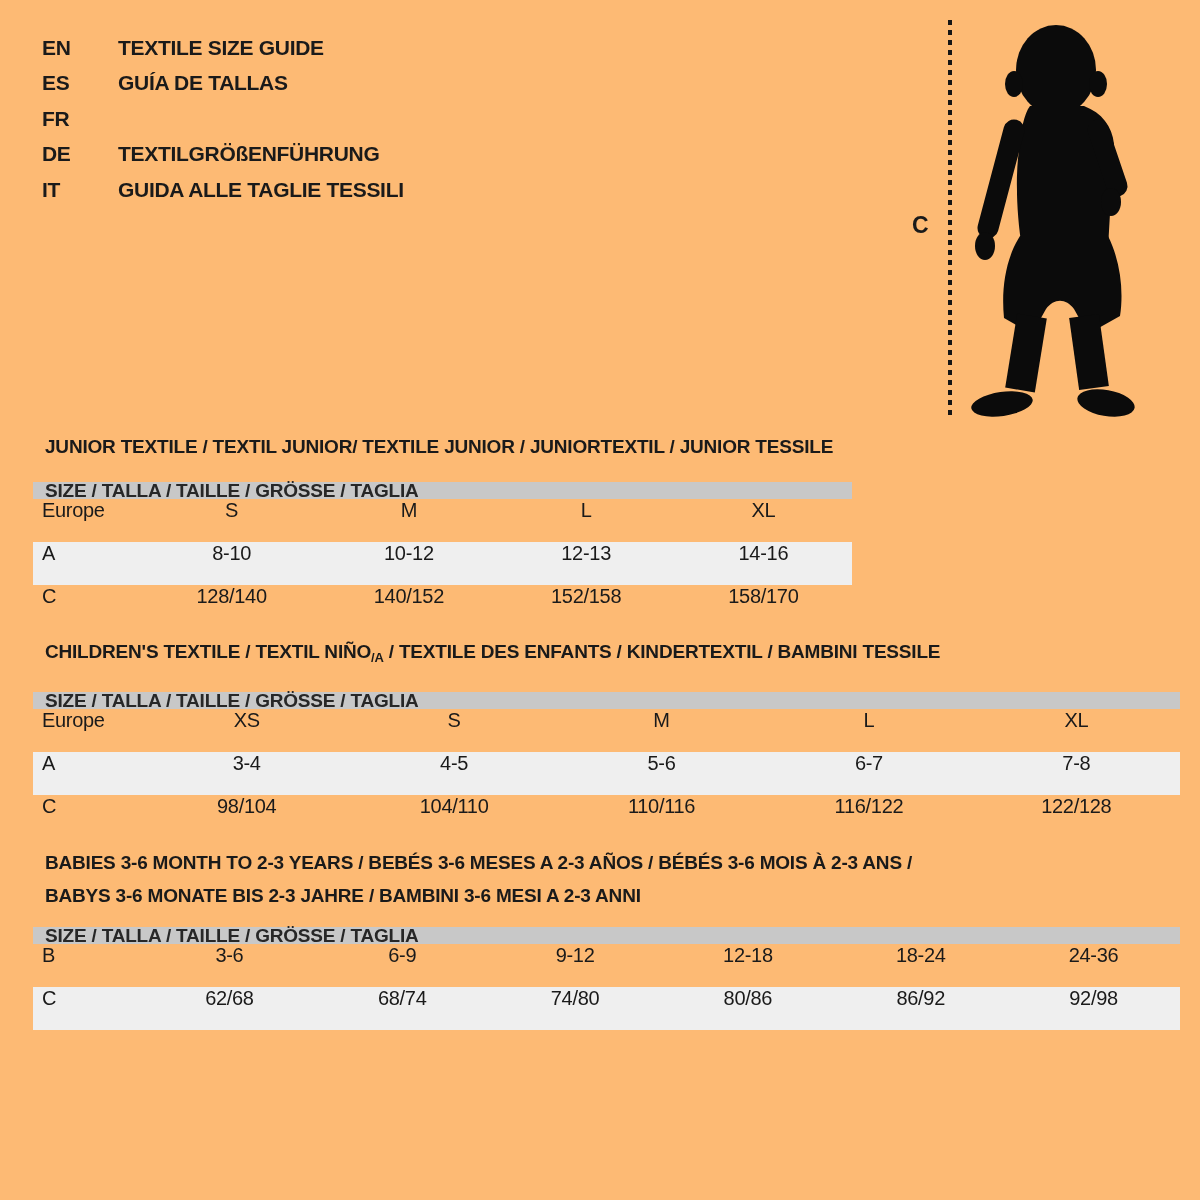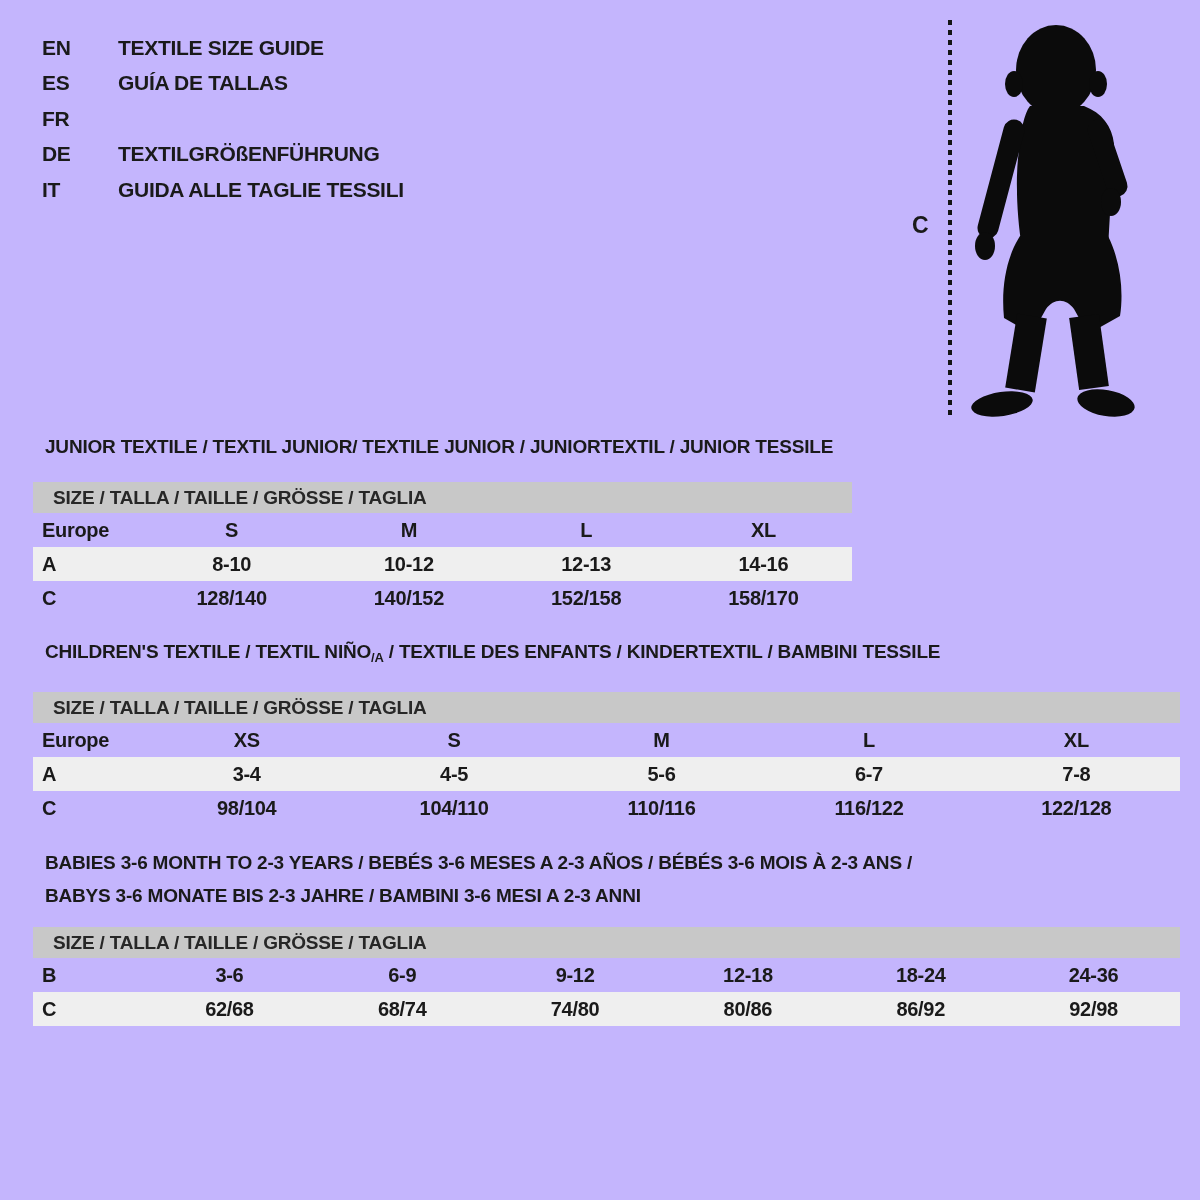--- a/index.html
+++ b/index.html
@@ -1,20 +1,20 @@
 <!DOCTYPE html>
 <html><head>
 <meta charset="utf-8">
 <style>
   html,body { margin:0; padding:0; background:#ffffff; }
   .canvas {
     position:relative;
     width:1200px;
     height:1200px;
-    background:#c4b5fd;
+    background:#fdba74;
     font-family:"Liberation Sans", sans-serif;
     color:#1a1a1a;
     overflow:hidden;
   }
   
   .lang-block { position:absolute; left:42px; top:30px; }
   .lang-row { display:flex; align-items:center; height:35.5px; }
   .lang-code {
     width:76px; font-size:21px; font-weight:700; letter-spacing:-0.3px;
   }
@@ -42,28 +42,28 @@
   .title-babies   { top:846px; line-height:33px; }
   .sub-a { font-size:13px; position:relative; bottom:-4px; }
 
   
   .size-table { position:absolute; left:33px; }
   .t-junior   { top:482px; width:819px;  }
   .t-children { top:692px; width:1147px; }
   .t-babies   { top:927px; width:1147px; }
 
   .band {
-    height:31px; background:#c8c8c8;
+    height:17px; background:#c8c8c8;
     display:flex; align-items:center;
-    padding-left:20px; box-sizing:border-box;
+    padding-left:12px; box-sizing:border-box;
     font-size:19px; font-weight:700; color:#272727; letter-spacing:-0.2px;
   }
   .trow {
-    display:flex; align-items:center; height:34px;
-    font-size:20px; font-weight:700; letter-spacing:-0.3px;
+    display:flex; height:43px;
+    font-size:20px; font-weight:400; letter-spacing:-0.3px;
   }
   .trow.shaded { background:#efefef; }
   .lbl { width:110px; padding-left:9px; box-sizing:border-box; }
   .cell { flex:1; text-align:center; }
 
   
   .legend { position:absolute; left:42px; top:1066px; }
   .legend-line {
     height:35px; display:flex; align-items:center;
     font-size:20px; font-weight:700; letter-spacing:-0.3px; white-space:nowrap;

